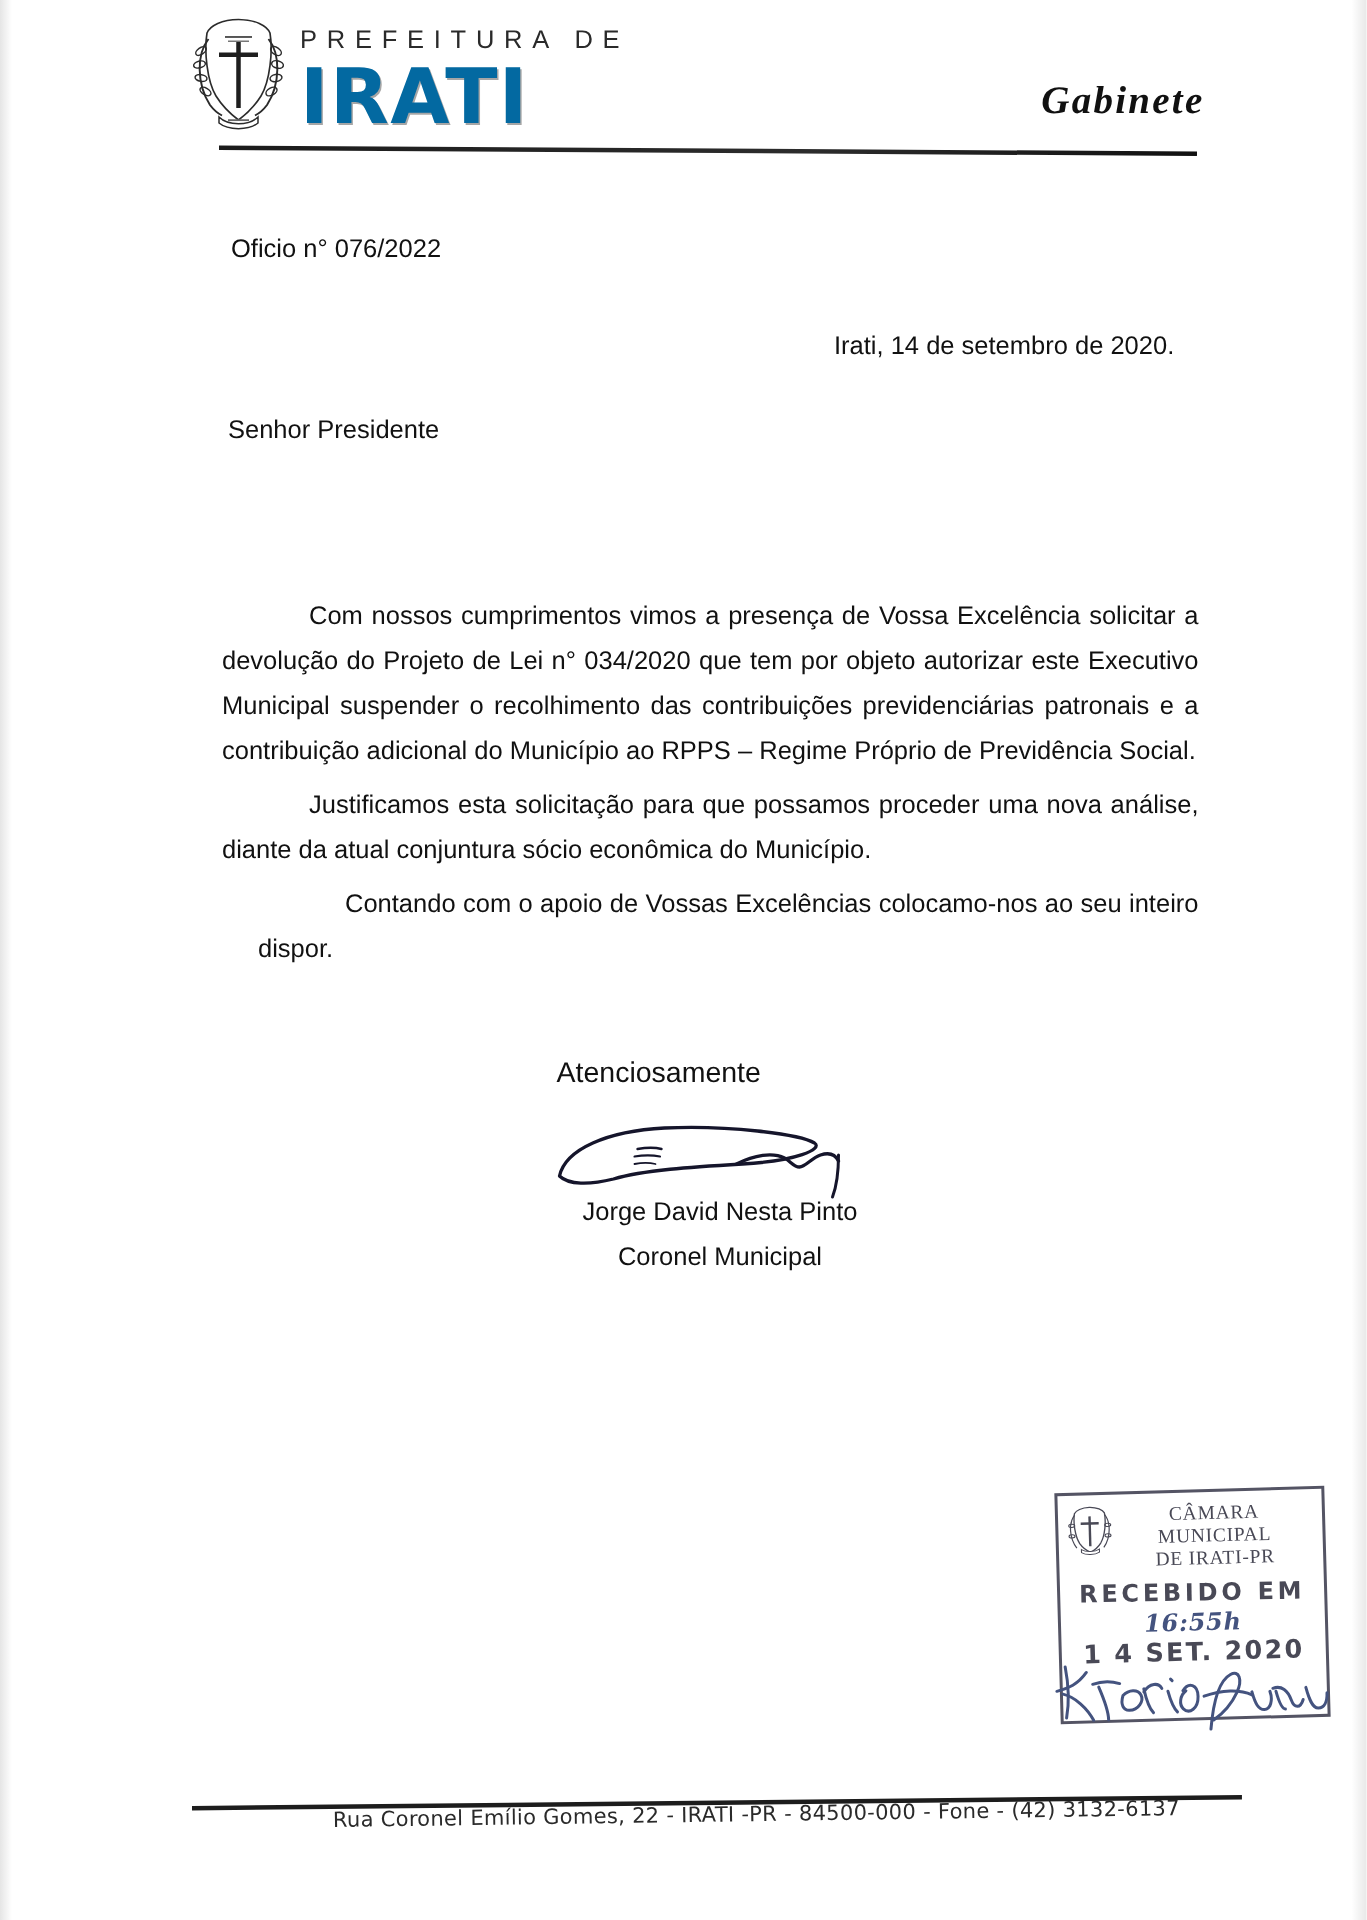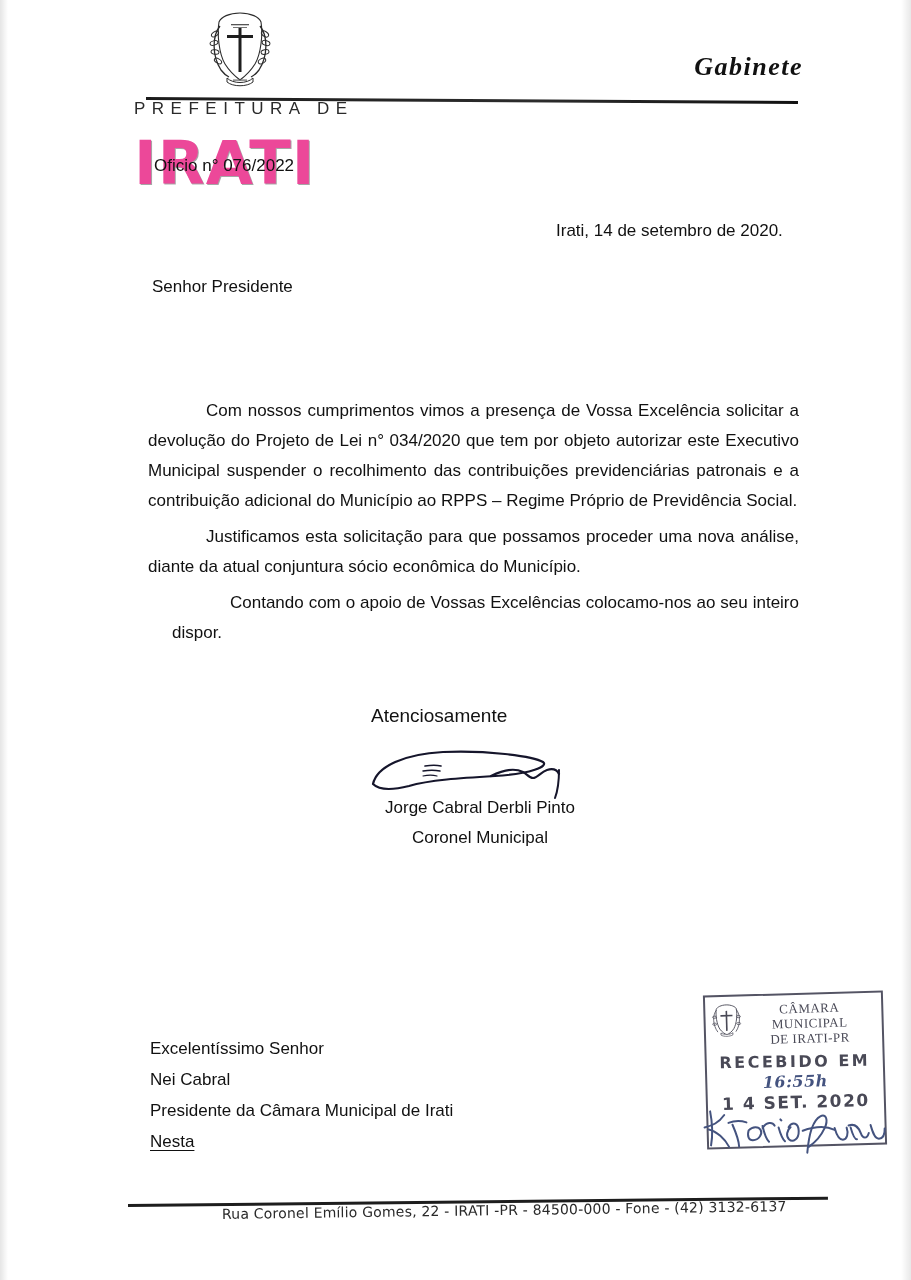--- a/index.html
+++ b/index.html
@@ -35,22 +35,21 @@
     background: linear-gradient(to left, rgba(0,0,0,0.09), rgba(0,0,0,0));
     pointer-events: none;
   }
 
   
   .letterhead {
     position: absolute;
     left: 126px;
     top: 6px;
     display: flex;
-    align-items: center;
-    flex-direction: column;
+    align-items: flex-end;
   }
   .crest {
     width: 66px;
     height: 84px;
     flex: 0 0 auto;
     margin-top: 2px;
   }
   .logo-text {
     margin-left: 8px;
     margin-top: 8px;
@@ -58,26 +57,26 @@
   .logo-prefeitura {
     font-size: 17px;
     letter-spacing: 6.5px;
     color: #2a2a2a;
     font-weight: 400;
     line-height: 1;
     white-space: nowrap;
   }
   .logo-irati {
     font-family: "DejaVu Sans", sans-serif;
-    font-size: 61px;
+    font-size: 51px;
     font-weight: bold;
     letter-spacing: 1px;
     line-height: 1.02;
-    color: #ec4899;
-    margin-top: 14px;
+    color: #0369a1;
+    margin-top: 3px;
     text-shadow: 1px 1px 0 rgba(0,0,0,0.35);
   }
   .gabinete {
     position: absolute;
     right: 108px;
     top: 52px;
     font-family: "Liberation Serif", serif;
     font-weight: bold;
     font-size: 26px;
     letter-spacing: 1.5px;
@@ -321,30 +320,24 @@
         <g fill="none" stroke="#15152b" stroke-linecap="round" stroke-linejoin="round">
           <path d="M8 44 C12 26 40 14 78 12 C120 10 168 16 178 22 C184 26 166 34 130 36 C96 38 64 40 44 46 C28 50 14 50 8 44 Z" stroke-width="2.2"></path>
           <path d="M60 26 C66 25 72 25 76 26" stroke-width="1.6"></path>
           <path d="M58 31 C64 30 70 30 75 31" stroke-width="1.4"></path>
           <path d="M58 36 C63 35 68 35 72 36" stroke-width="1.2"></path>
           <path d="M126 36 C138 30 150 28 158 32 C162 34 164 38 168 38 C172 38 176 32 182 30 C188 28 192 30 194 34" stroke-width="2.2"></path>
           <path d="M194 30 C194 40 193 50 190 58" stroke-width="2"></path>
         </g>
       </svg>
     </span>
-    <div class="sig-name">Jorge Cabral Derbli Pinto</div>
+    <div class="sig-name">Jorge David Nesta Pinto</div>
     <div class="sig-role">Coronel Municipal</div>
   </div>
 
-  <div class="addressee">
-    <div>Excelentíssimo Senhor</div>
-    <div>Nei Cabral</div>
-    <div>Presidente da Câmara Municipal de Irati</div>
-    <div class="underlined">Nesta</div>
-  </div>
 
   <div class="stamp">
     <div class="stamp-head">
       <span class="stamp-crest">
         <svg viewBox="0 0 30 34" width="30" height="34" aria-hidden="true">
           <path d="M15 2 C10 2 6 4 5 6 C4 12 5 21 8 26 C10 29 13 31 15 32 C17 31 20 29 22 26 C25 21 26 12 25 6 C24 4 20 2 15 2 Z" fill="#fff" stroke="#30303f" stroke-width="0.9"></path>
           <rect x="14.2" y="8" width="1.6" height="20" fill="#30303f"></rect>
           <rect x="9" y="12" width="12" height="1.6" fill="#30303f"></rect>
           <path d="M5 7 C1 12 1 22 6 29" fill="none" stroke="#30303f" stroke-width="0.8"></path>
           <path d="M25 7 C29 12 29 22 24 29" fill="none" stroke="#30303f" stroke-width="0.8"></path>

